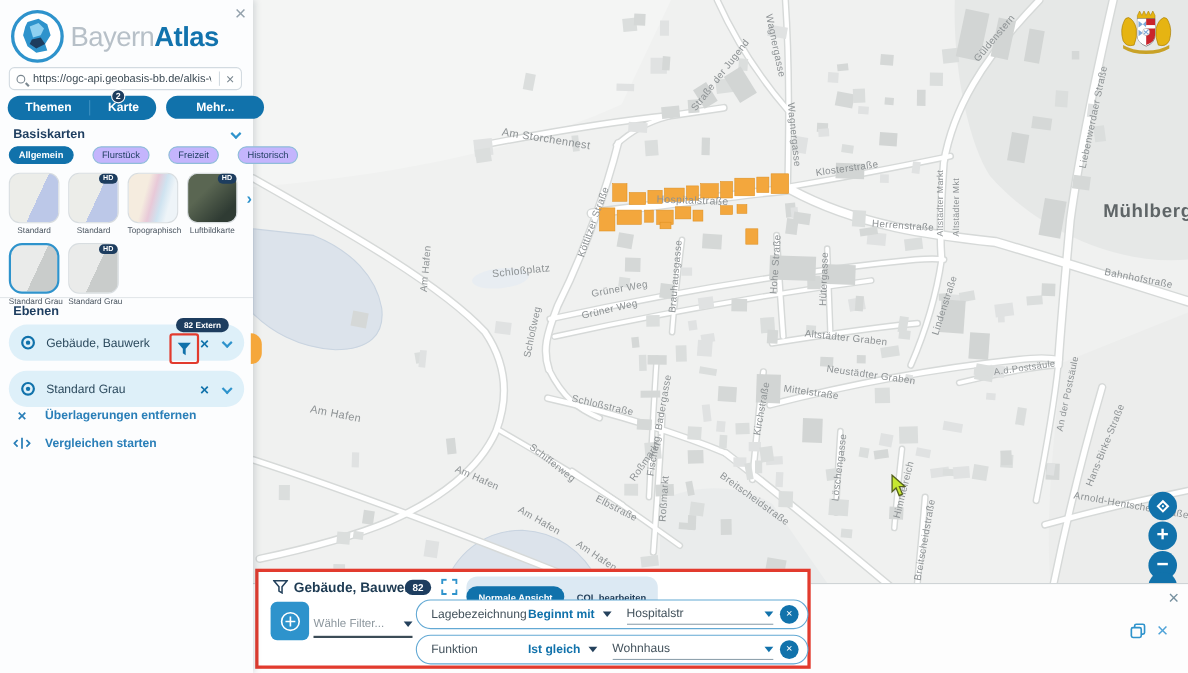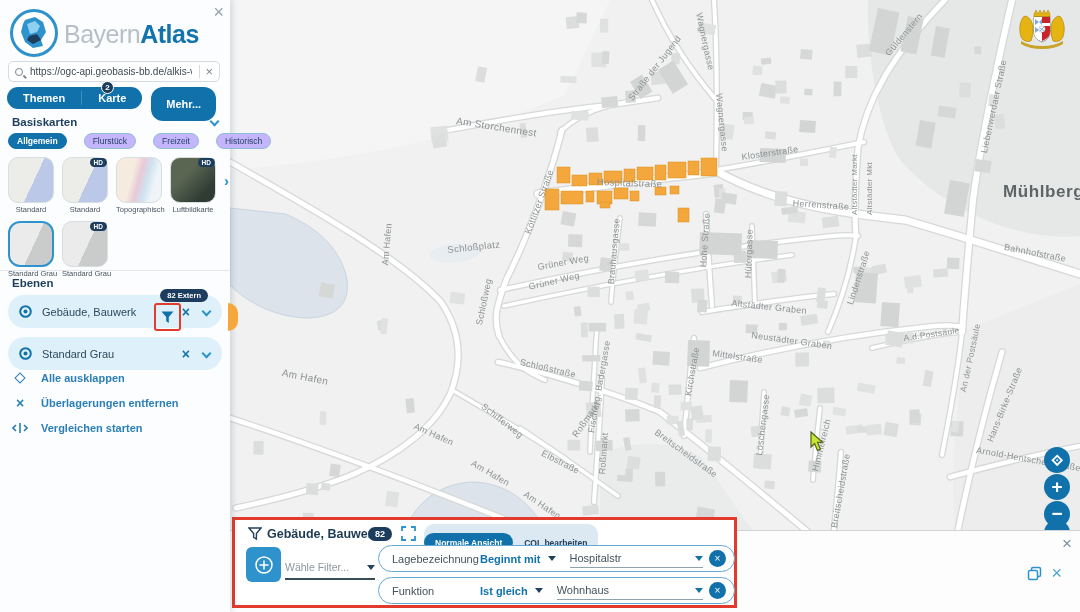--- a/index.html
+++ b/index.html
@@ -80,22 +80,22 @@
   .search .sep{width:1px;height:13px;background:#d3dbe1;margin:0 5px;}
   .search .sx{color:#7a8790;font-size:13px;cursor:pointer;}
   .mag{width:8px;height:8px;border:1.5px solid #7a8790;border-radius:50%;position:relative;flex:none;}
   .mag::after{content:"";position:absolute;left:7px;top:7px;width:4px;height:1.5px;
               background:#7a8790;transform:rotate(45deg);}
   .tabs{position:absolute;left:7px;top:87px;display:flex;}
   .tab-joined{display:flex;background:#1172ab;border-radius:12px;height:22px;}
   .tab-joined .t{color:#fff;font-size:11px;font-weight:bold;padding:0 16px;display:flex;
                  align-items:center;cursor:pointer;}
   .tab-joined .div{width:1px;background:#3c8fc0;margin:4px 0;}
-  .tab-mehr{background:#1172ab;border-radius:12px;height:34px;color:#fff;font-size:11px;
-            font-weight:bold;padding:0 15px;display:flex;align-items:center;margin-left:9px;cursor:pointer;}
+  .tab-mehr{background:#1172ab;border-radius:12px;height:21px;color:#fff;font-size:11px;
+            font-weight:bold;padding:0 27px;display:flex;align-items:center;margin-left:9px;cursor:pointer;}
   .tab-badge{position:absolute;left:94px;top:-6px;width:13px;height:13px;border-radius:50%;
              background:#1d3d5f;color:#fff;font-size:8px;font-weight:bold;display:flex;
              align-items:center;justify-content:center;border:1px solid #fff;}
   .sec-head{position:absolute;left:12px;font-size:11.5px;font-weight:bold;color:#1d3d5f;}
   .chev{display:inline-block;width:7px;height:7px;border-right:2px solid #2e93cc;
         border-bottom:2px solid #2e93cc;transform:rotate(45deg);}
   .bk-chev{position:absolute;right:12px;top:118px;}
   #cat-row{position:absolute;left:8px;top:133px;display:flex;gap:17px;}
   #cat-row .cat{font-size:8.5px;height:16px;padding:0 8px;border-radius:8px;display:flex;
                 align-items:center;border:1px solid #8fbdd9;color:#1d3d5f;background:#c4b5fd;cursor:pointer;}
@@ -635,26 +635,20 @@
             <circle cx="7.5" cy="7.5" r="2" fill="#1172ab"></circle>
           </svg>
           <div class="lname">Standard Grau</div>
           <div class="lx">×</div>
           <div class="chev lchev"></div>
         </div>
       </div>
     <div id="actions">
         <div class="action">
           <div class="ic">
-            <span class="diamond"></span>
-          </div>
-          <div>Alle ausklappen</div>
-        </div>
-        <div class="action">
-          <div class="ic">
             <span style="font-size:14px;font-weight:bold;color:#2a7fb8;">×</span>
           </div>
           <div>Überlagerungen entfernen</div>
         </div>
         <div class="action">
           <div class="ic">
             <svg width="16" height="14">
               <path d="M4,4 L1,7 L4,10 M12,4 L15,7 L12,10 M8,2 V12" fill="none" stroke="#2a7fb8" stroke-width="1.6"></path>
             </svg>
           </div>

